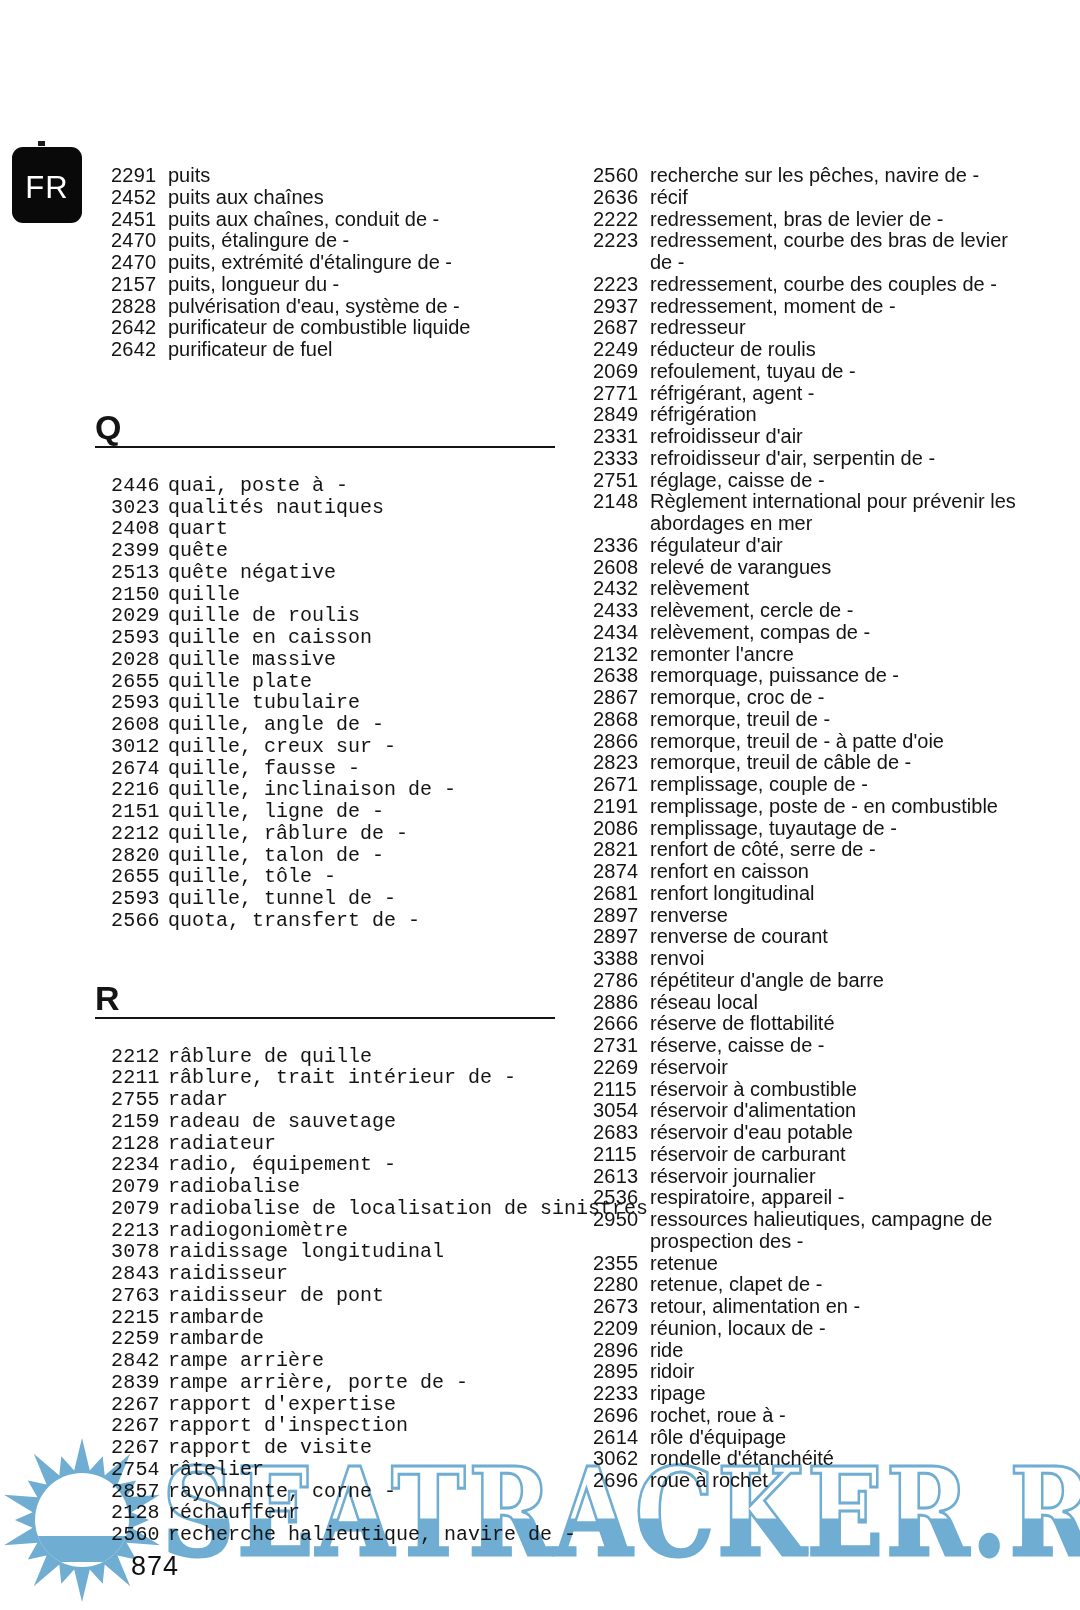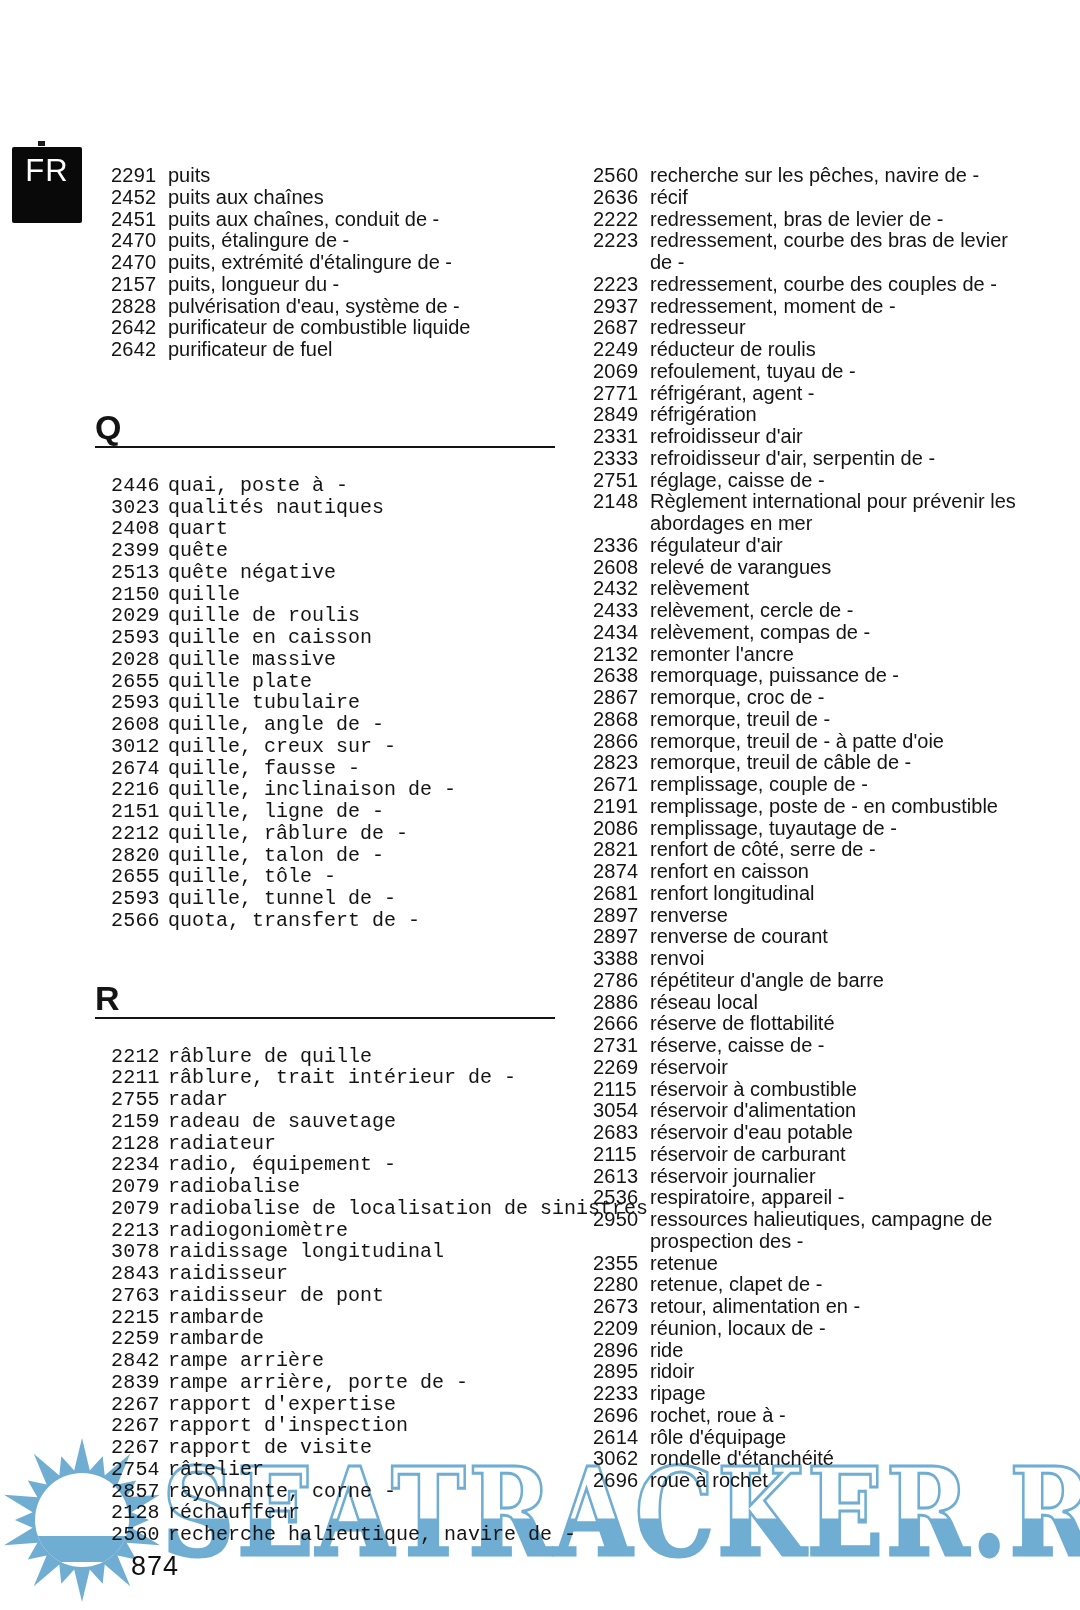--- a/index.html
+++ b/index.html
@@ -9,22 +9,22 @@
     background:#ffffff;
     overflow:hidden;
     font-family:"Liberation Sans",sans-serif;
     color:#141414;
   }
   
   .fr-badge{
     position:absolute;left:12px;top:147px;
     width:70px;height:76px;
     background:#090909;
-    display:flex;justify-content:center;
-    border-radius:2px;
+    display:flex;align-items:center;justify-content:center;
+    border-radius:11px;
   }
   .fr-badge span{
     color:#ffffff;font-size:31px;letter-spacing:1px;
     font-weight:400;margin-top:6px;
   }
   .speck{position:absolute;left:38px;top:141px;width:7px;height:5px;background:#1a1a1a;}
 
   
   .col{position:absolute;top:149px;z-index:2;}
   .col-left{left:95px;width:460px;}

